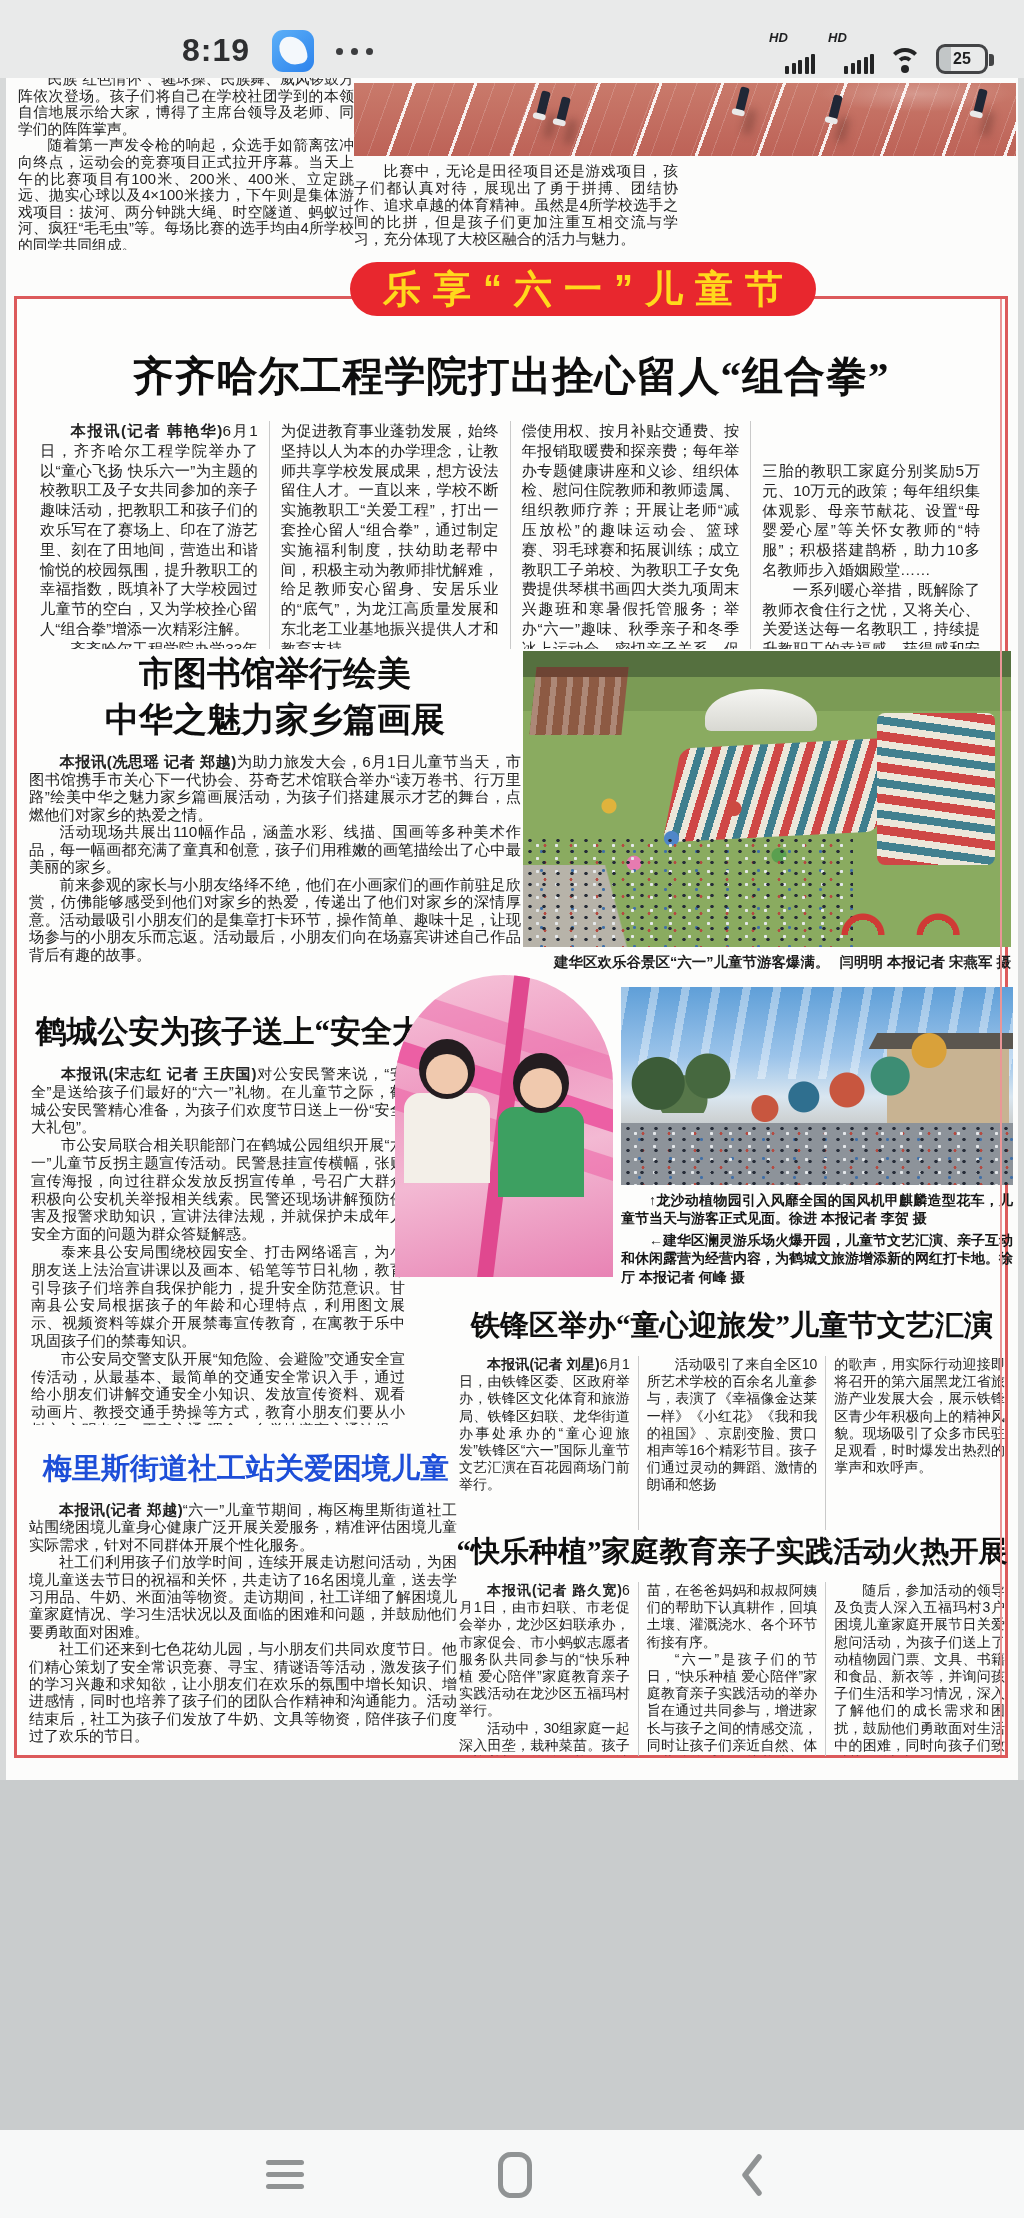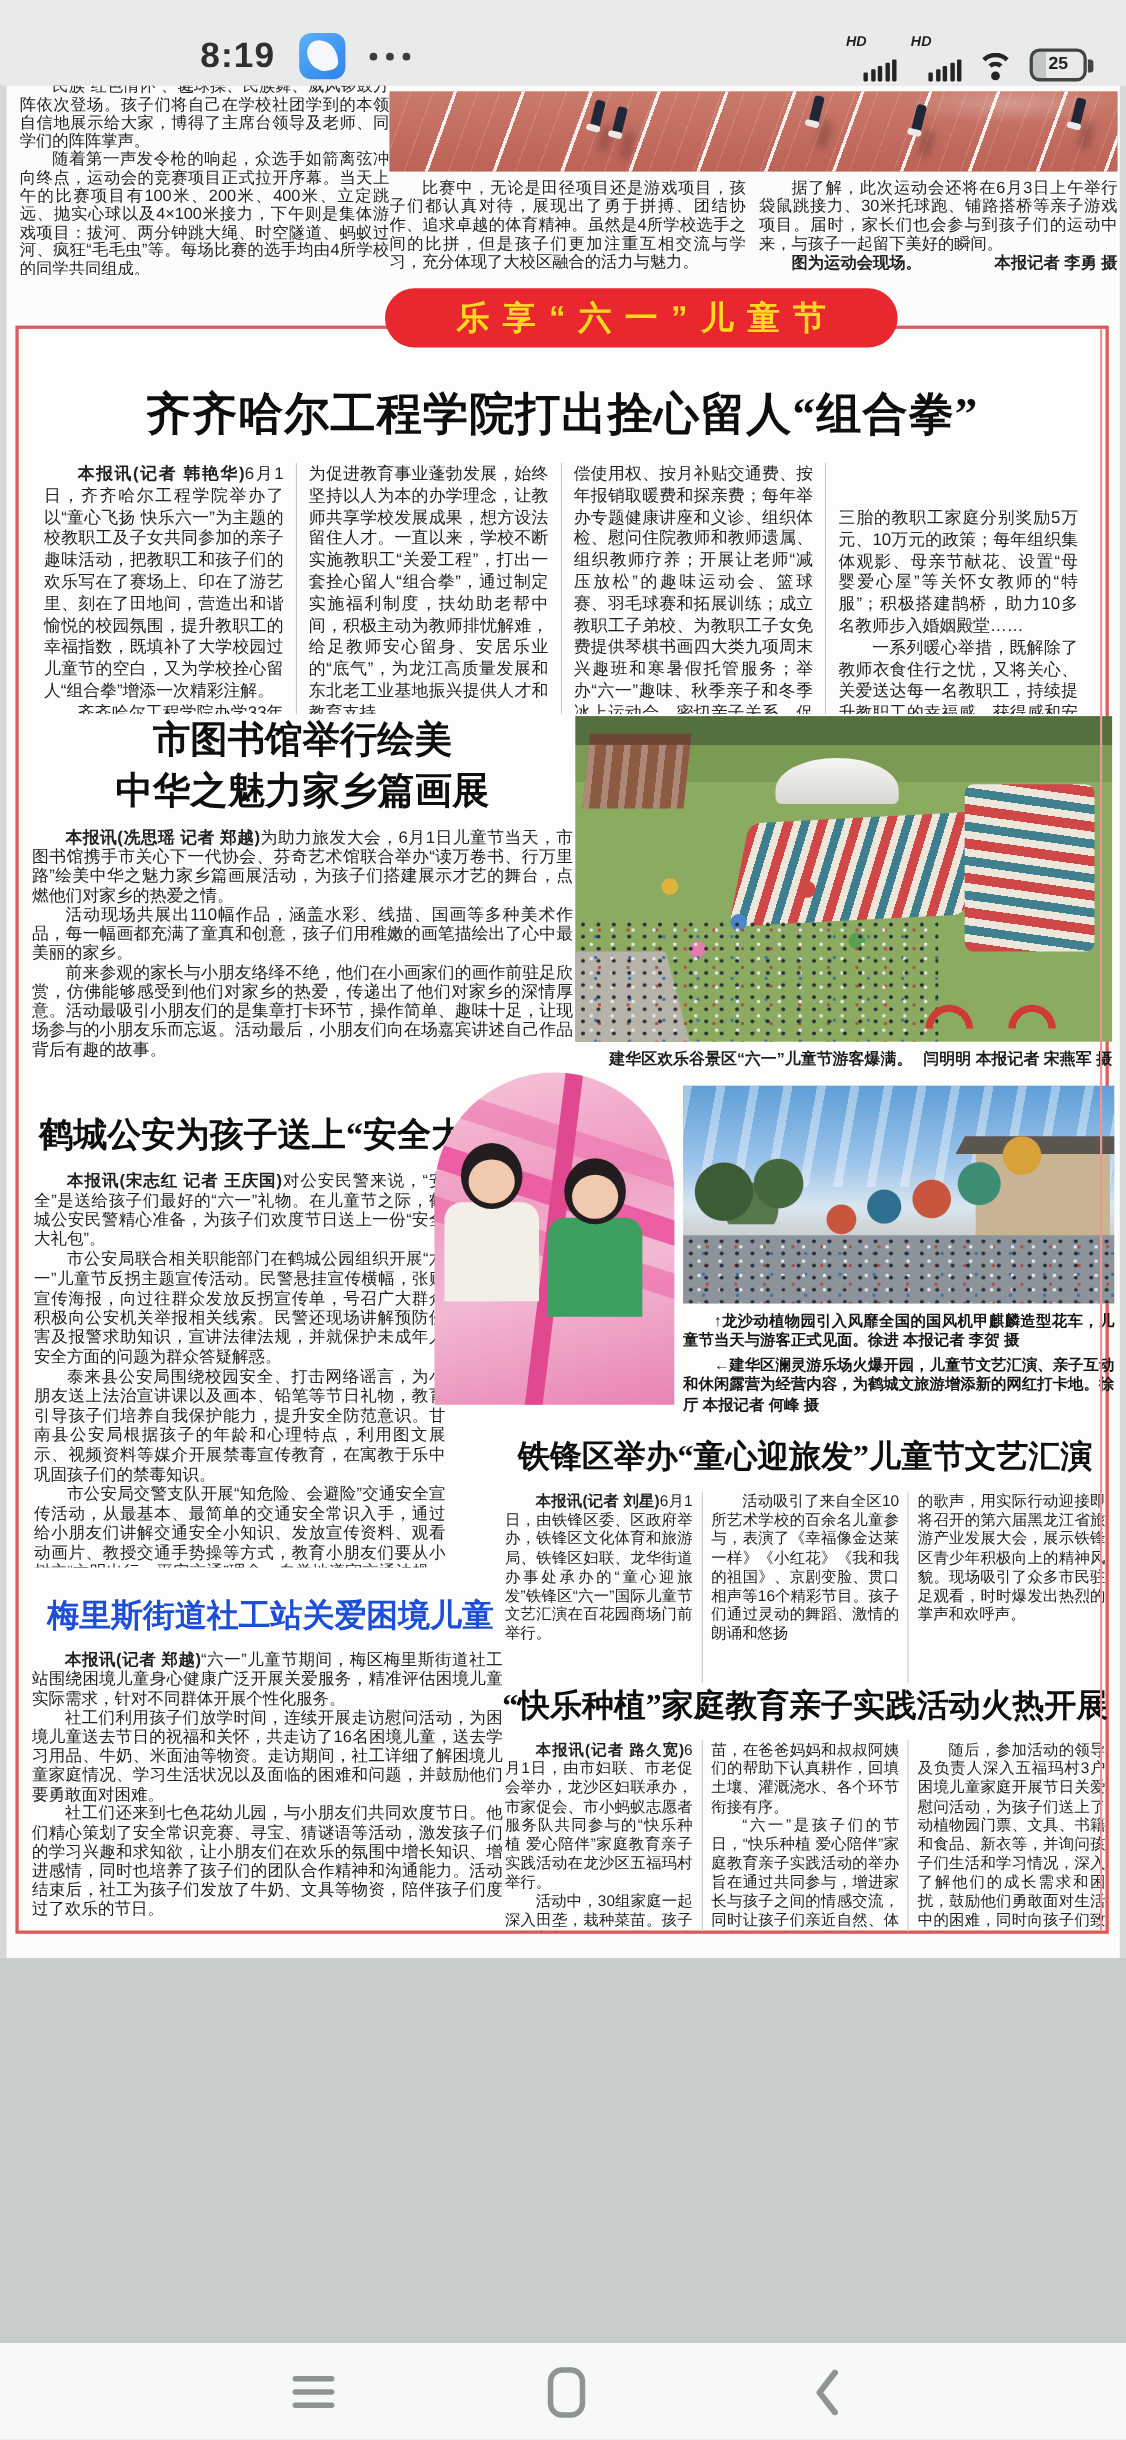--- a/index.html
+++ b/index.html
@@ -52,21 +52,21 @@
       radial-gradient(ellipse 140px 26px at 85% 15%, rgba(255,255,255,.25), transparent 70%),
       repeating-linear-gradient(110deg, transparent 0 55px, rgba(255,255,255,.9) 55px 58px),
       repeating-linear-gradient(110deg, transparent 0 18px, rgba(255,255,255,.16) 18px 19px),
       linear-gradient(180deg,#c97a6b,#bd6257);}
   .tp-leg{position:absolute;width:9px;height:25px;background:#202736;border-radius:3px;transform:rotate(14deg);
           box-shadow:12px 20px 8px rgba(70,35,30,.35);}
   .tp-leg::after{content:"";position:absolute;bottom:-4px;left:-3px;width:13px;height:6px;background:#e9e9e9;border-radius:3px;}
 
   .banner{position:absolute;left:344px;top:184px;width:466px;height:54px;background:#e8272e;border-radius:28px;
           display:flex;align-items:center;justify-content:center;z-index:5;}
-  .banner span{color:#ffd91c;font-size:30px;font-weight:800;letter-spacing:12px;padding-left:12px;}
+  .banner span{color:#ffd91c;font-size:38px;font-weight:800;letter-spacing:12px;padding-left:12px;}
 
   .redbox{position:absolute;left:8px;top:218px;width:994px;height:1462px;border:3px solid #dc5a5b;background:#fdfdfc;box-sizing:border-box;}
   .redbox::after{content:"";position:absolute;right:3px;top:0;bottom:0;width:2px;background:#ea9697;}
 
   .h1{position:absolute;left:0;top:50px;width:100%;text-align:center;font-size:41px;font-weight:900;color:#0e0e0e;letter-spacing:1px;}
   .a1cols{position:absolute;left:12px;top:122px;width:962px;height:228px;display:flex;}
   .a1cols .col{flex:1;padding:0 11px;font-size:15.3px;line-height:19.8px;overflow:hidden;}
   .a1cols .col + .col{border-left:1px solid #c9c9c9;}
 
   .a2{position:absolute;left:12px;top:352px;width:492px;}
@@ -219,27 +219,20 @@
     <div class="photo-track">
       <span class="tp-leg" style="left:28%;top:8px;"></span>
       <span class="tp-leg" style="left:31%;top:14px;"></span>
       <span class="tp-leg" style="left:58%;top:4px;"></span>
       <span class="tp-leg" style="left:72%;top:12px;"></span>
       <span class="tp-leg" style="left:94%;top:6px;"></span>
     </div>
     <div class="ts-mid">
       <p>比赛中，无论是田径项目还是游戏项目，孩子们都认真对待，展现出了勇于拼搏、团结协作、追求卓越的体育精神。虽然是4所学校选手之间的比拼，但是孩子们更加注重互相交流与学习，充分体现了大校区融合的活力与魅力。</p>
     </div>
-    <div class="ts-right">
-      <p>据了解，此次运动会还将在6月3日上午举行袋鼠跳接力、30米托球跑、铺路搭桥等亲子游戏项目。届时，家长们也会参与到孩子们的运动中来，与孩子一起留下美好的瞬间。</p>
-      <div class="credit-row">
-        <span class="cap">图为运动会现场。</span>
-        <span>本报记者 李勇 摄</span>
-      </div>
-    </div>
 
     <div class="banner">
       <span>乐享“六一”儿童节</span>
     </div>
 
     <div class="redbox">
 
       <div class="h1 serif">齐齐哈尔工程学院打出拴心留人“组合拳”</div>
 
       <div class="a1cols">

